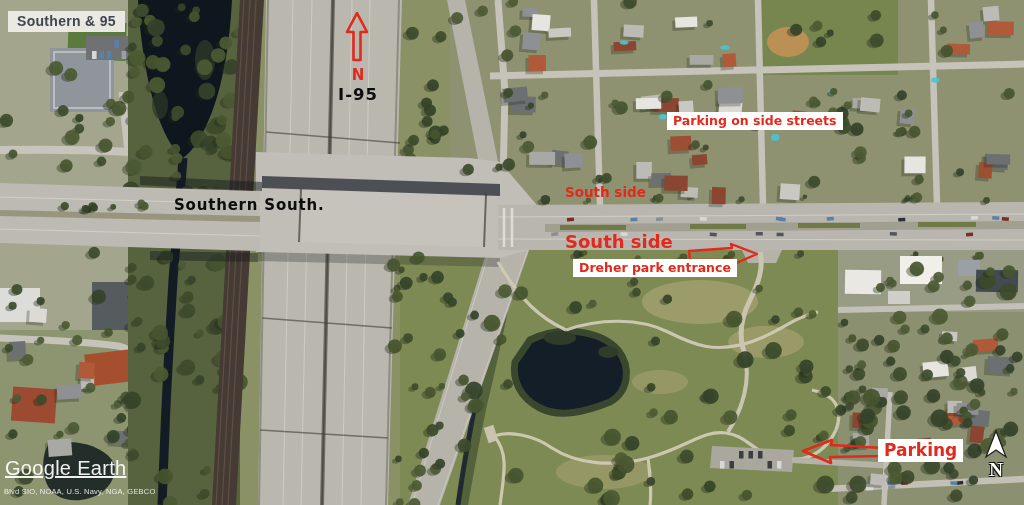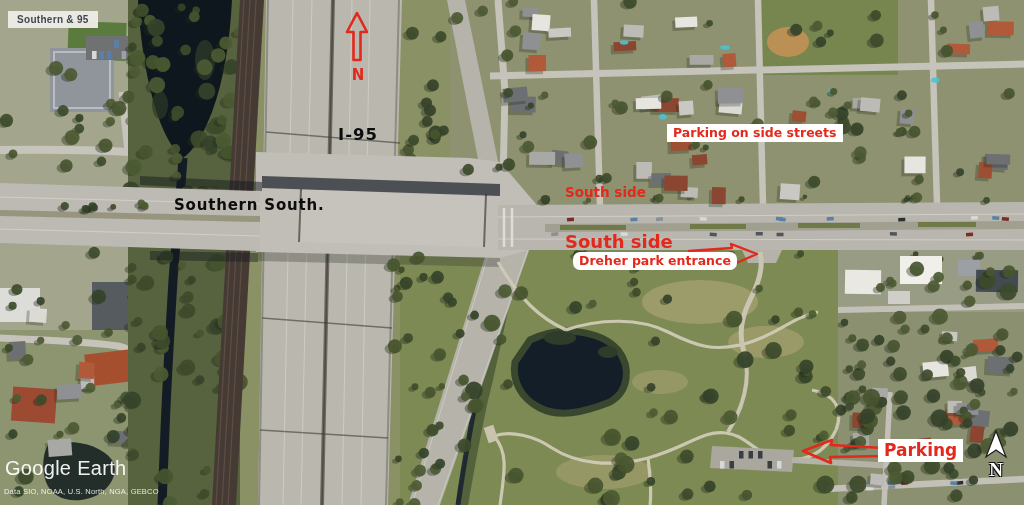--- a/index.html
+++ b/index.html
@@ -5,44 +5,44 @@
   html,body{margin:0;padding:0;background:#222;}
   .stage{
     position:relative;width:1024px;height:505px;overflow:hidden;
     font-family:"Liberation Sans","DejaVu Sans",sans-serif;
     background:#899165;
   }
   .stage svg.map{position:absolute;left:0;top:0;width:1024px;height:505px;display:block;}
   .ov{position:absolute;white-space:nowrap;line-height:1.1;}
   .title-box{
     left:8px;top:11px;background:var(--label-bg,#eeece7);opacity:.96;
-    color:var(--label-text,#3e434c);font-size:10px;font-weight:bold;
+    color:var(--label-text,#3e434c);font-size:14px;font-weight:bold;
     padding:3px 9px;letter-spacing:.3px;
   }
   .black-label{color:#0c0c0c;font-weight:bold;font-family:"DejaVu Sans",sans-serif;}
-  .i95-label{left:338px;top:86px;font-size:16.5px;letter-spacing:1px;margin-top:40px;}
+  .i95-label{left:338px;top:86px;font-size:16.5px;letter-spacing:1px;}
   .southern-label{left:174px;top:197px;font-size:15px;letter-spacing:.8px;}
   .red-label{color:var(--annotation-red,#e2291c);font-weight:bold;font-family:"DejaVu Sans",sans-serif;}
   .on-white{background:#ffffff;padding:2px 6px;}
-  .pss{left:667px;top:112px;font-size:12.5px;margin-top:12px;}
+  .pss{left:667px;top:112px;font-size:12.5px;}
   .north-side{left:565px;top:185px;font-size:13.5px;}
   .south-side{left:565px;top:232px;font-size:18px;}
-  .dreher{left:573px;top:252px;font-size:12.5px;border-radius:7px;}
+  .dreher{left:573px;top:259px;font-size:12.5px;}
   .parking{left:878px;top:439px;font-size:17px;}
   .north-arrow-wrap{left:340px;top:12px;width:36px;text-align:center;}
   .north-arrow-wrap .n-letter{color:var(--annotation-red,#e2291c);font-weight:bold;font-size:15px;margin-top:1px;font-family:"DejaVu Sans",sans-serif;}
   .arrow-svg{position:absolute;overflow:visible;}
   .dreher-arrow{left:687px;top:243px;}
   .parking-arrow{left:801px;top:439px;}
   .compass{left:980px;top:429px;width:32px;text-align:center;}
   .compass .c-letter{
     color:#fff;font-family:"Liberation Serif","DejaVu Serif",serif;font-weight:bold;font-size:19px;
     text-shadow:-1px -1px 0 #111,1px -1px 0 #111,-1px 1px 0 #111,1px 1px 0 #111;margin-top:-3px;
   }
-  .ge-logo{left:5px;top:457px;font-size:20px;font-weight:500;color:rgba(255,255,255,.93);letter-spacing:.3px;}
+  .ge-logo{left:5px;top:457px;font-size:20px;font-weight:500;color:rgba(255,255,255,.93);letter-spacing:.3px;text-decoration:underline;}
   .attribution{left:4px;top:488px;font-size:7.5px;color:rgba(255,255,255,.85);letter-spacing:.2px;}
 </style>
 </head>
 <body>
 
 <div class="stage">
 
   <svg class="map" viewBox="0 0 1024 505" xmlns="http://www.w3.org/2000/svg">
     <rect x="0" y="0" width="1024" height="505" fill="#899165"></rect>
 
@@ -1257,14 +1257,14 @@
   <div class="ov red-label on-white parking">Parking</div>
 
   <div class="ov compass">
     <svg width="32" height="30" viewBox="0 0 32 30">
       <polygon points="16,2 6,28 16,21 26,28" fill="#ffffff" stroke="#1c1c1c" stroke-width="1.2"></polygon>
     </svg>
     <div class="c-letter">N</div>
   </div>
 
   <div class="ov ge-logo">Google Earth</div>
-  <div class="ov attribution">Data SIO, NOAA, U.S. North, NGA, GEBCO</div>
+  <div class="ov attribution">Blvd SIO, NOAA, U.S. Navy, NGA, GEBCO</div>
 </div>
 
 </body></html>

